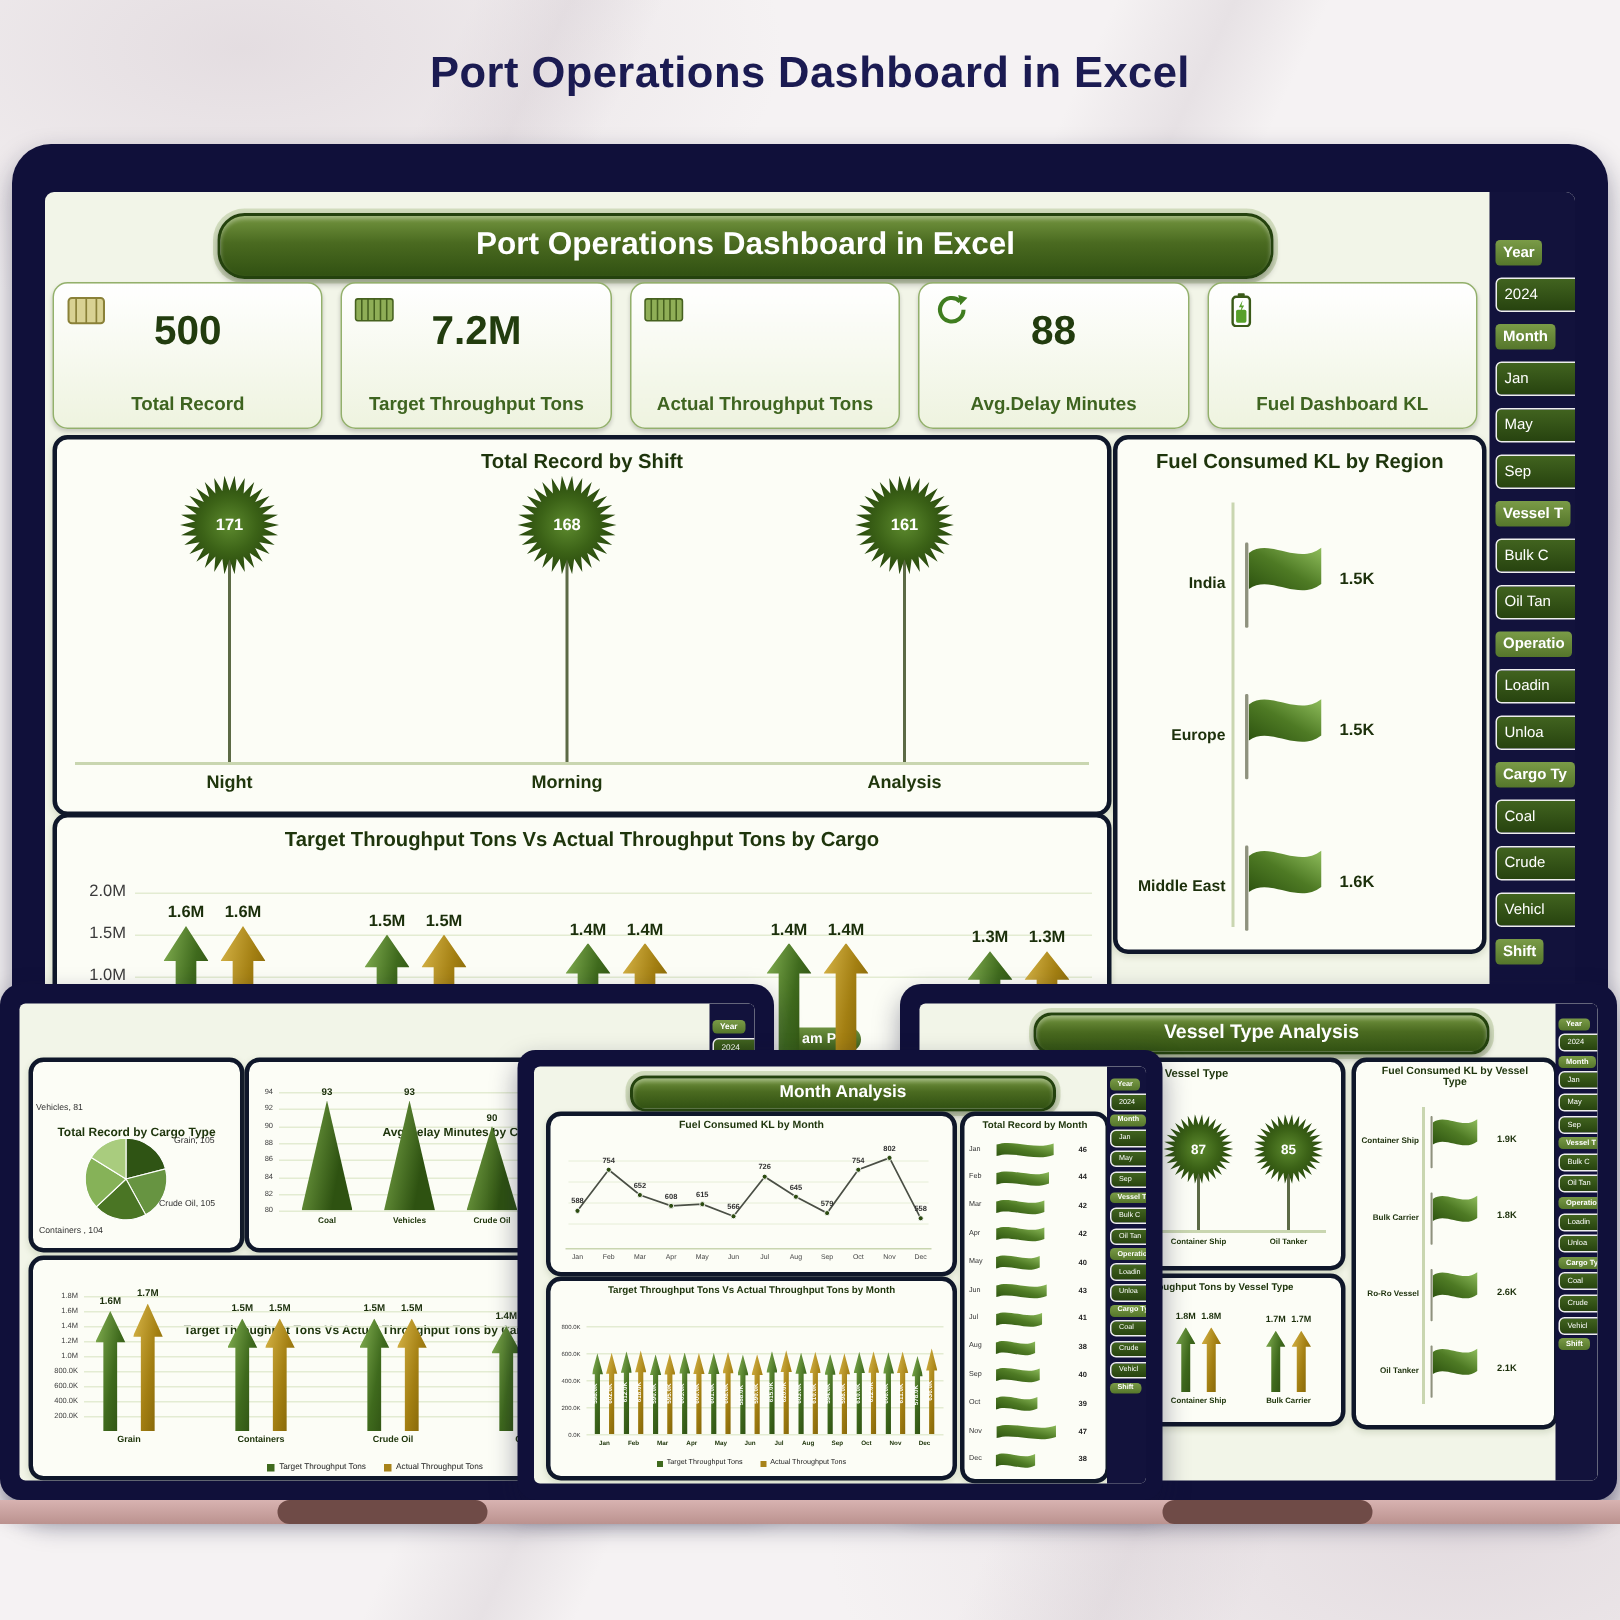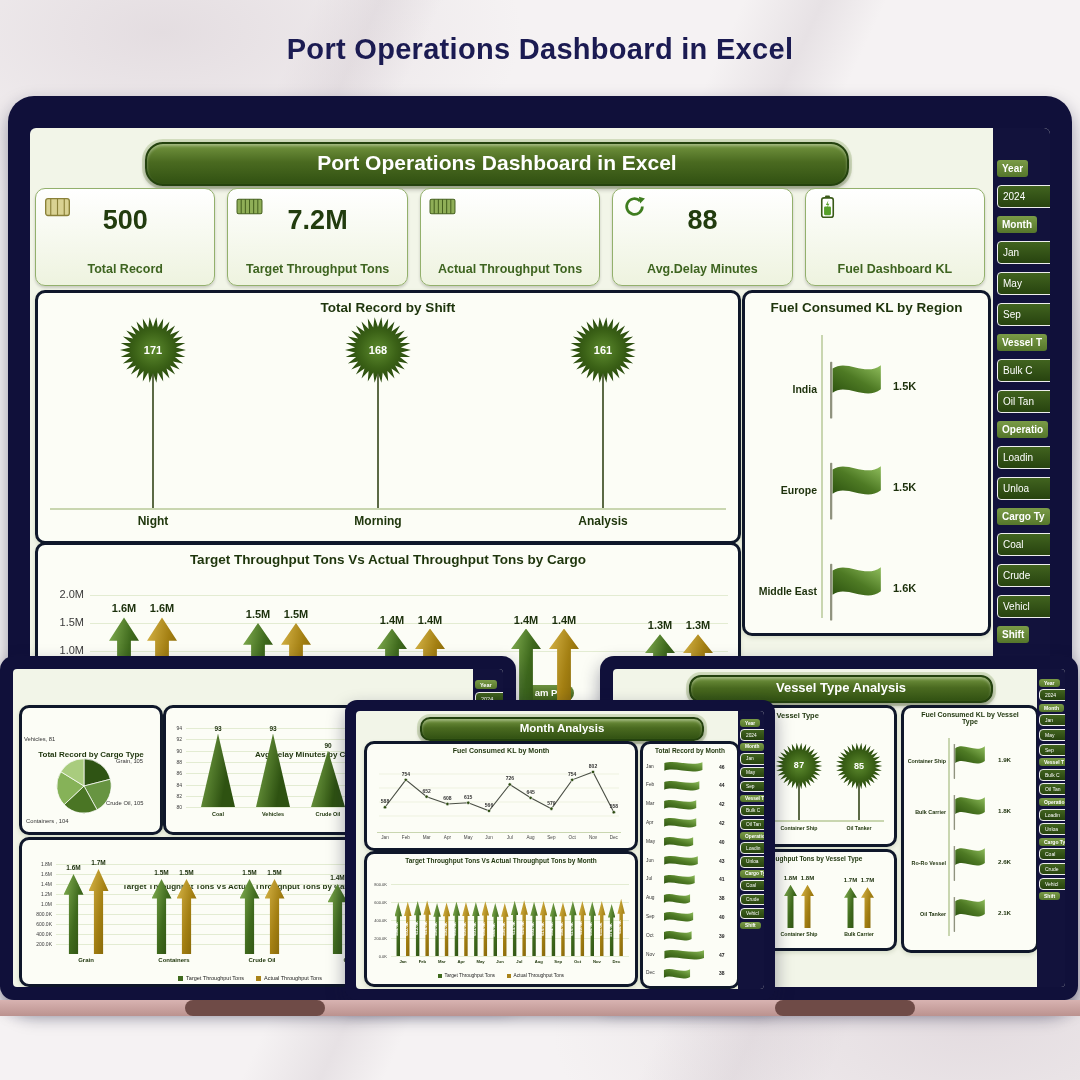--- a/index.html
+++ b/index.html
@@ -392,21 +392,21 @@
           <div class="stem" style="left: 115.8px; top: 58px; width: 2.4px; height: 54px;"></div>
           <svg viewBox="-34 -34 68 68" style="position: absolute; left: 93px; top: 34px; width: 48px; height: 48px;">
             <polygon points="33.0,0.0 22.9,2.4 32.3,6.9 21.9,7.1 30.1,13.4 19.9,11.5 26.7,19.4 17.1,15.4 22.1,24.5 13.5,18.6 16.5,28.6 9.4,21.0 10.2,31.4 4.8,22.5 3.4,32.8 0.0,23.0 -3.4,32.8 -4.8,22.5 -10.2,31.4 -9.4,21.0 -16.5,28.6 -13.5,18.6 -22.1,24.5 -17.1,15.4 -26.7,19.4 -19.9,11.5 -30.1,13.4 -21.9,7.1 -32.3,6.9 -22.9,2.4 -33.0,0.0 -22.9,-2.4 -32.3,-6.9 -21.9,-7.1 -30.1,-13.4 -19.9,-11.5 -26.7,-19.4 -17.1,-15.4 -22.1,-24.5 -13.5,-18.6 -16.5,-28.6 -9.4,-21.0 -10.2,-31.4 -4.8,-22.5 -3.4,-32.8 -0.0,-23.0 3.4,-32.8 4.8,-22.5 10.2,-31.4 9.4,-21.0 16.5,-28.6 13.5,-18.6 22.1,-24.5 17.1,-15.4 26.7,-19.4 19.9,-11.5 30.1,-13.4 21.9,-7.1 32.3,-6.9 22.9,-2.4" fill="url(#gradBurst)"></polygon>
           </svg>
           <div class="burst-num" style="left: 97px; top: 52.15px; width: 40px; height: 11.7px; font-size: 9px;">88</div>
           <div class="cat-label" style="left: 62px; top: 117px; width: 110px; height: 9.2px; font-size: 5.2px;">Bulk Carrier</div>
           <div class="stem" style="left: 175.8px; top: 58px; width: 2.4px; height: 54px;"></div>
           <svg viewBox="-34 -34 68 68" style="position: absolute; left: 153px; top: 34px; width: 48px; height: 48px;">
             <polygon points="33.0,0.0 22.9,2.4 32.3,6.9 21.9,7.1 30.1,13.4 19.9,11.5 26.7,19.4 17.1,15.4 22.1,24.5 13.5,18.6 16.5,28.6 9.4,21.0 10.2,31.4 4.8,22.5 3.4,32.8 0.0,23.0 -3.4,32.8 -4.8,22.5 -10.2,31.4 -9.4,21.0 -16.5,28.6 -13.5,18.6 -22.1,24.5 -17.1,15.4 -26.7,19.4 -19.9,11.5 -30.1,13.4 -21.9,7.1 -32.3,6.9 -22.9,2.4 -33.0,0.0 -22.9,-2.4 -32.3,-6.9 -21.9,-7.1 -30.1,-13.4 -19.9,-11.5 -26.7,-19.4 -17.1,-15.4 -22.1,-24.5 -13.5,-18.6 -16.5,-28.6 -9.4,-21.0 -10.2,-31.4 -4.8,-22.5 -3.4,-32.8 -0.0,-23.0 3.4,-32.8 4.8,-22.5 10.2,-31.4 9.4,-21.0 16.5,-28.6 13.5,-18.6 22.1,-24.5 17.1,-15.4 26.7,-19.4 19.9,-11.5 30.1,-13.4 21.9,-7.1 32.3,-6.9 22.9,-2.4" fill="url(#gradBurst)"></polygon>
           </svg>
-          <div class="burst-num" style="left: 157px; top: 52.15px; width: 40px; height: 11.7px; font-size: 9px; font-family: Liberation Mono, monospace;">87</div>
+          <div class="burst-num" style="left: 157px; top: 52.15px; width: 40px; height: 11.7px; font-size: 9px;">87</div>
           <div class="cat-label" style="left: 122px; top: 117px; width: 110px; height: 9.2px; font-size: 5.2px;">Container Ship</div>
           <div class="stem" style="left: 235.8px; top: 58px; width: 2.4px; height: 54px;"></div>
           <svg viewBox="-34 -34 68 68" style="position: absolute; left: 213px; top: 34px; width: 48px; height: 48px;">
             <polygon points="33.0,0.0 22.9,2.4 32.3,6.9 21.9,7.1 30.1,13.4 19.9,11.5 26.7,19.4 17.1,15.4 22.1,24.5 13.5,18.6 16.5,28.6 9.4,21.0 10.2,31.4 4.8,22.5 3.4,32.8 0.0,23.0 -3.4,32.8 -4.8,22.5 -10.2,31.4 -9.4,21.0 -16.5,28.6 -13.5,18.6 -22.1,24.5 -17.1,15.4 -26.7,19.4 -19.9,11.5 -30.1,13.4 -21.9,7.1 -32.3,6.9 -22.9,2.4 -33.0,0.0 -22.9,-2.4 -32.3,-6.9 -21.9,-7.1 -30.1,-13.4 -19.9,-11.5 -26.7,-19.4 -17.1,-15.4 -22.1,-24.5 -13.5,-18.6 -16.5,-28.6 -9.4,-21.0 -10.2,-31.4 -4.8,-22.5 -3.4,-32.8 -0.0,-23.0 3.4,-32.8 4.8,-22.5 10.2,-31.4 9.4,-21.0 16.5,-28.6 13.5,-18.6 22.1,-24.5 17.1,-15.4 26.7,-19.4 19.9,-11.5 30.1,-13.4 21.9,-7.1 32.3,-6.9 22.9,-2.4" fill="url(#gradBurst)"></polygon>
           </svg>
           <div class="burst-num" style="left: 217px; top: 52.15px; width: 40px; height: 11.7px; font-size: 9px;">85</div>
           <div class="cat-label" style="left: 182px; top: 117px; width: 110px; height: 9.2px; font-size: 5.2px;">Oil Tanker</div>
         </div>
       <div class="panel" id="vessel-flags">
         <div class="panel-title pt7wrap">Fuel Consumed KL by Vessel Type</div>

